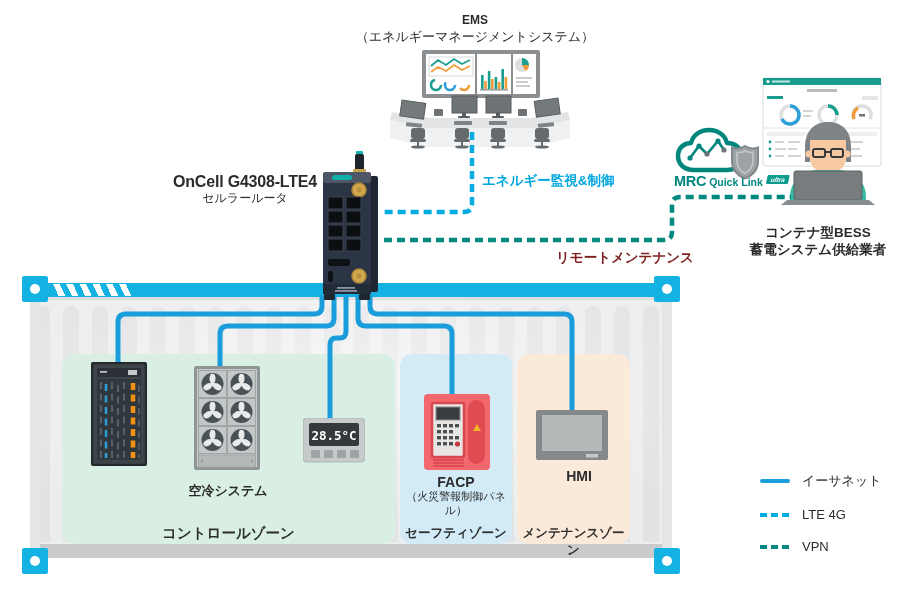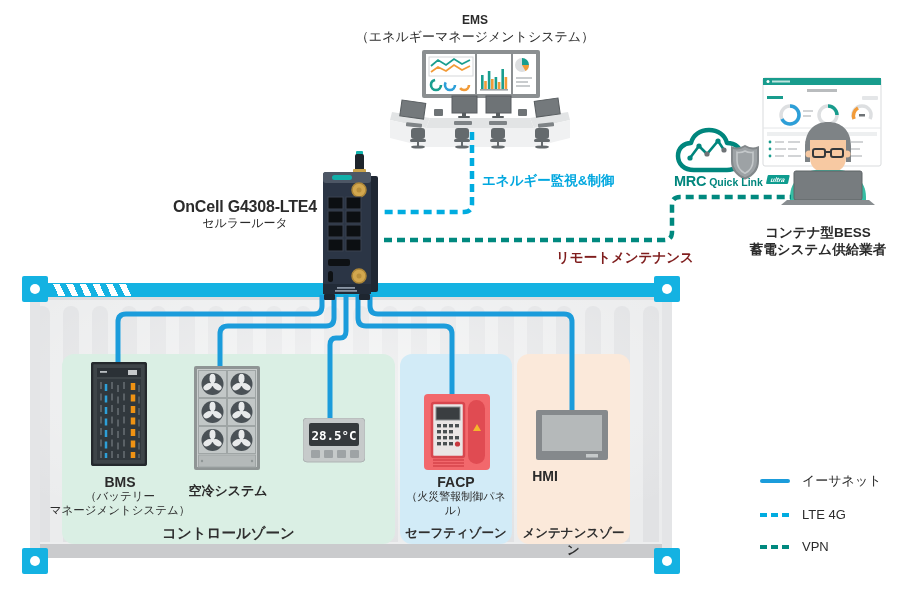--- a/index.html
+++ b/index.html
@@ -191,21 +191,21 @@
           <rect x="-8" y="89" width="16" height="3" rx="1.5"></rect>
           <rect x="-1" y="92" width="2" height="4"></rect>
           <ellipse cx="0" cy="97" rx="7" ry="1.6"></ellipse>
         </g>
     </g>
   </svg>
 
   <div class="abs link-label lbl-energy" style="left:482px;top:172px;z-index:6;">エネルギー監視&amp;制御</div>
   <div class="abs link-label lbl-remote" style="left:556px;top:249px;z-index:6;">リモートメンテナンス</div>
 
-  <div class="abs ctr" style="left:165px;top:197px;width:160px;z-index:6;">
+  <div class="abs ctr" style="left:165px;top:172px;width:160px;z-index:6;">
     <div class="router-model">OnCell G4308-LTE4</div>
     <div class="router-type">セルラールータ</div>
   </div>
 
   <svg class="abs" style="left:315px;top:150px;z-index:5;" width="72" height="152" viewBox="0 0 72 152">
 
     <rect x="41" y="1" width="7" height="5" rx="1" fill="#11B3AE"></rect>
     <rect x="40" y="4" width="9" height="18" rx="2" fill="#1E242B"></rect>
     <rect x="38" y="19" width="13" height="6" rx="1" fill="#C9A24A"></rect>
 
@@ -428,31 +428,26 @@
         <line x1="9" y1="72" x2="40" y2="72"></line>
     </g>
   </svg>
 
   <svg class="abs" style="left:536px;top:410px;z-index:4;" width="74" height="54" viewBox="0 0 74 54">
     <rect x="0" y="0" width="72" height="50" rx="2" fill="#85898C"></rect>
     <rect x="6" y="5" width="60" height="36" fill="#B5B9BA"></rect>
     <rect x="50" y="44" width="12" height="3.5" fill="#C6CACB"></rect>
   </svg>
 
-  <div class="abs ctr" style="left:40px;top:474px;width:160px;z-index:6;">
-    <div class="dev-name">BMS</div>
-    <div class="dev-desc">（バッテリー</div>
-    <div class="dev-desc">マネージメントシステム）</div>
-  </div>
   <div class="abs ctr" style="left:178px;top:482px;width:100px;font-size:13px;font-weight:600;z-index:6;">空冷システム</div>
   <div class="abs ctr" style="left:399px;top:474px;width:114px;z-index:6;">
     <div class="dev-name">FACP</div>
     <div class="dev-desc" style="font-size:11px;">（火災警報制御パネル）</div>
   </div>
-  <div class="abs ctr dev-name" style="left:510px;top:468px;width:70px;z-index:6;">HMI</div>
+  <div class="abs ctr dev-name" style="left:544px;top:468px;width:70px;z-index:6;">HMI</div>
 
   <div class="abs" style="left:760px;top:472px;z-index:6;">
     <div class="legend-row">
       <span class="legend-swatch sw-eth"></span>
       <span class="legend-label">イーサネット</span>
     </div>
     <div class="legend-row">
       <span class="legend-swatch sw-lte"></span>
       <span class="legend-label">LTE 4G</span>
     </div>

